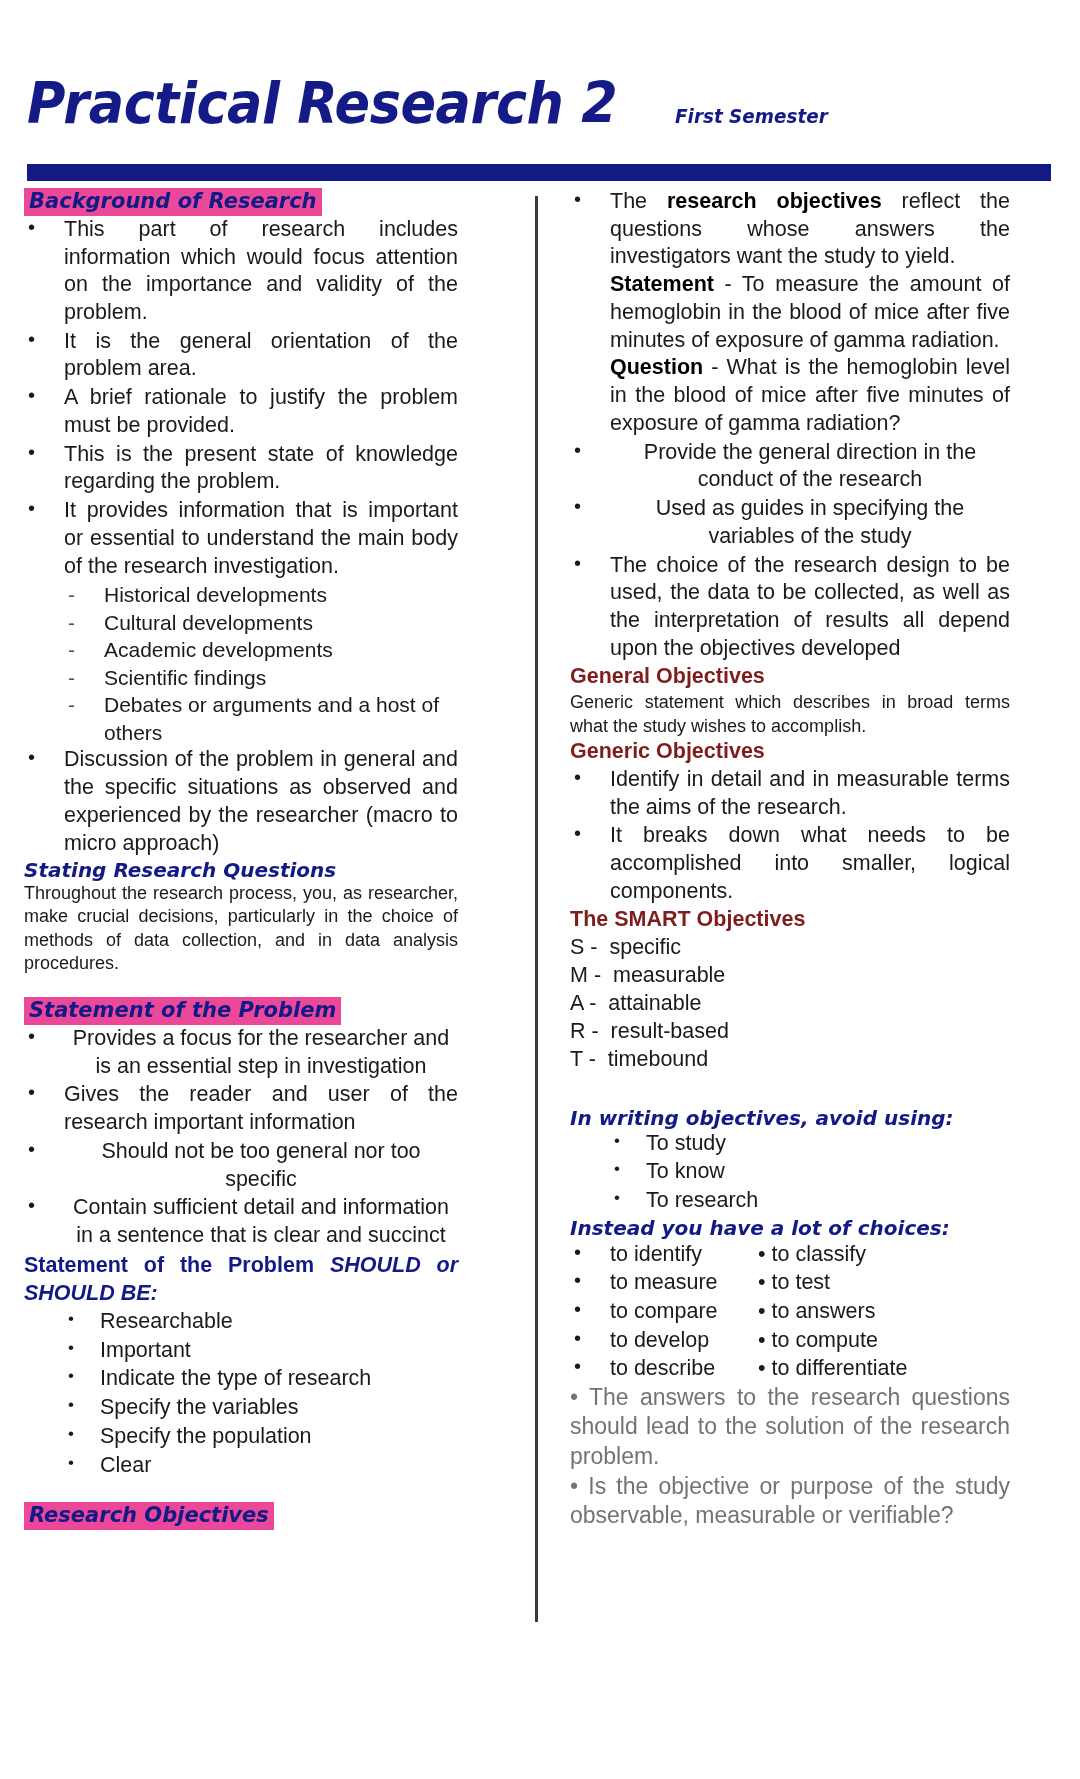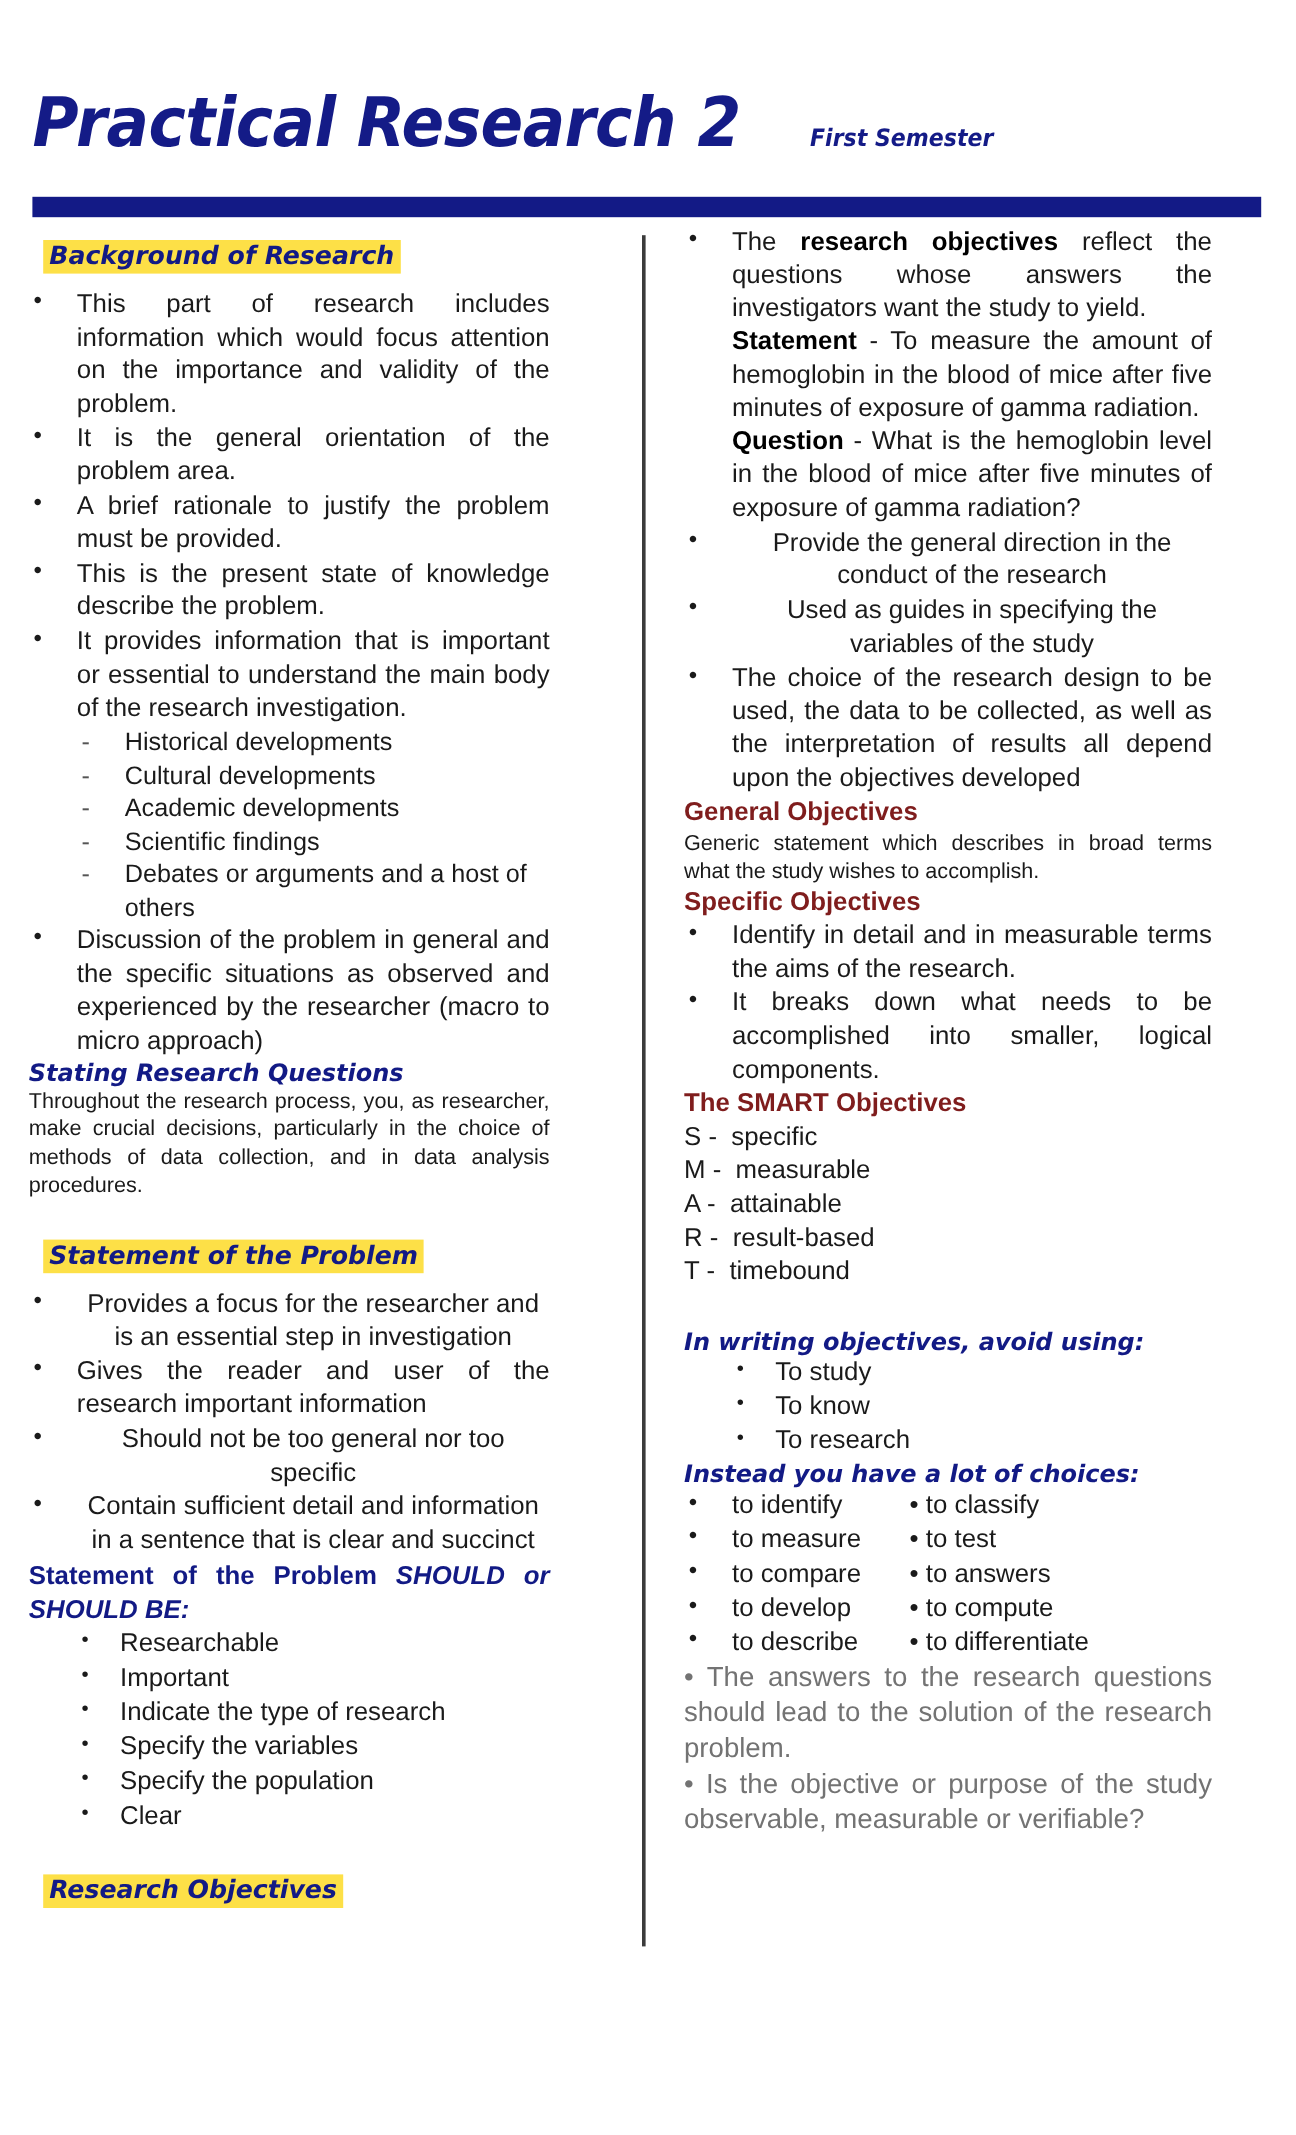--- a/index.html
+++ b/index.html
@@ -92,25 +92,25 @@
     background: #3b3b3b;
   }
 
   
   .h-hl {
     font-family: "DejaVu Sans", sans-serif;
     font-weight: bold;
     font-style: italic;
     font-size: 21px;
     color: #121A85;
-    background: #fde047;
+    background: #ec4899;
     display: inline-block;
     padding: 1px 5px 2px 5px;
     line-height: 1.18;
-    margin: 12px;
+    margin: 0;
   }
   .h-navy {
     font-family: "DejaVu Sans", sans-serif;
     font-weight: bold;
     font-style: italic;
     font-size: 20px;
     color: #121A85;
     line-height: 1.2;
     margin: 0;
   }
@@ -271,21 +271,21 @@
   <div class="divider"></div>
 
   <div class="col col-left">
 
     <div class="h-hl">Background of Research</div>
 
     <ul class="bul">
       <li>This part of research includes information which would focus attention on the importance and validity of the problem.</li>
       <li>It is the general orientation of the problem area.</li>
       <li>A brief rationale to justify the problem must be provided.</li>
-      <li>This is the present state of knowledge describe the problem.</li>
+      <li>This is the present state of knowledge regarding the problem.</li>
       <li>It provides information that is important or essential to understand the main body of the research investigation.</li>
     </ul>
 
     <ul class="dash">
       <li>Historical developments</li>
       <li>Cultural developments</li>
       <li>Academic developments</li>
       <li>Scientific findings</li>
       <li>Debates or arguments and a host of others</li>
     </ul>
@@ -330,21 +330,21 @@
     <ul class="bul">
       <li><span>The </span><b class="bk">research objectives</b><span> reflect the questions whose answers the investigators want the study to yield.</span><br><b class="bk">Statement</b><span> - To measure the amount of hemoglobin in the blood of mice after five minutes of exposure of gamma radiation.</span><br><b class="bk">Question</b><span> - What is the hemoglobin level in the blood of mice after five minutes of exposure of gamma radiation?</span></li>
       <li class="nojust">Provide the general direction in the conduct of the research</li>
       <li class="nojust">Used as guides in specifying the variables of the study</li>
       <li>The choice of the research design to be used, the data to be collected, as well as the interpretation of results all depend upon the objectives developed</li>
     </ul>
 
     <div class="h-black">General Objectives</div>
     <p class="para">Generic statement which describes in broad terms what the study wishes to accomplish.</p>
 
-    <div class="h-black">Specific Objectives</div>
+    <div class="h-black">Generic Objectives</div>
     <ul class="bul">
       <li>Identify in detail and in measurable terms the aims of the research.</li>
       <li>It breaks down what needs to be accomplished into smaller, logical components.</li>
     </ul>
 
     <div class="h-black">The SMART Objectives</div>
     <div class="smart-line">S -  specific</div>
     <div class="smart-line">M -  measurable</div>
     <div class="smart-line">A -  attainable</div>
     <div class="smart-line">R -  result-based</div>

